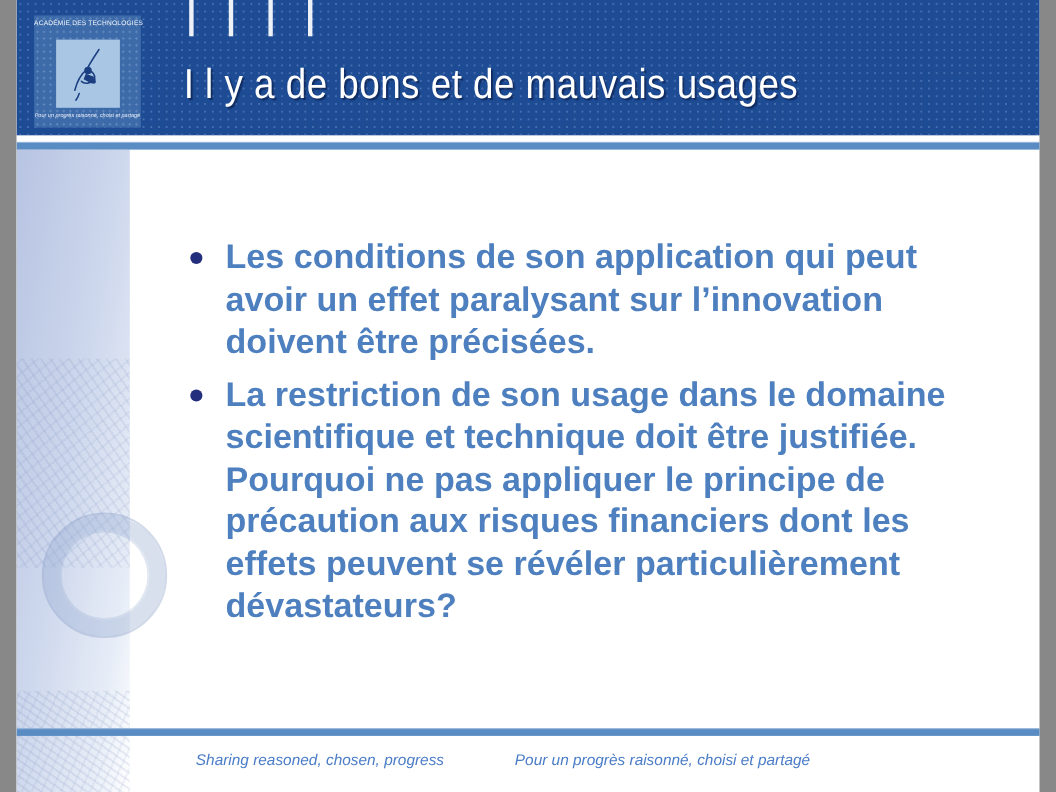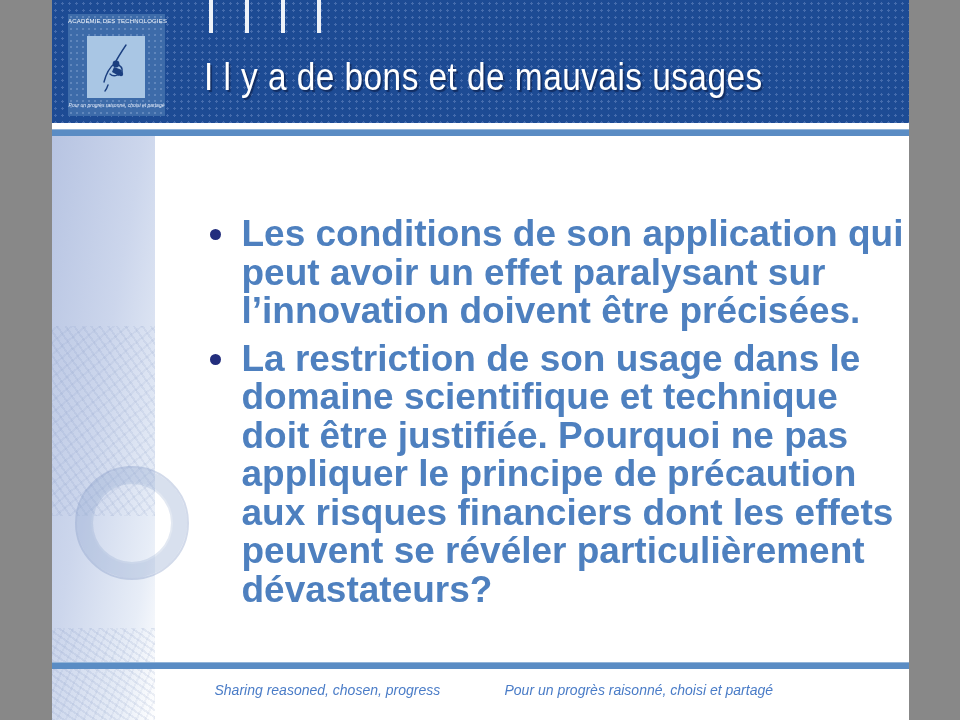--- a/index.html
+++ b/index.html
@@ -7,21 +7,21 @@
     --logo_bg:#3d6ba9;
     --logo_inner:#a9c6e4;
     --accent_bar:#5a8cc4;
     --bullet_text:#4e80bf;
     --bullet_dot:#232e7d;
     --footer_text:#4a7cc7;
     --sidebar_tint:#b7c4e2;
   }
   html,body{margin:0;padding:0;background:#888;}
   .slide{
-    position:relative;width:857px;height:720px;margin:0 auto;
+    position:relative;width:930px;height:720px;margin:0 auto;
     background:#ffffff;overflow:hidden;
     font-family:"Liberation Sans",sans-serif;
   }
 
   
   .header{
     position:absolute;left:0;top:0;width:960px;height:123px;
     background-color:var(--header_bg);
     background-image:radial-gradient(circle, rgba(120,150,205,.45) 1px, transparent 1.3px);
     background-size:7px 7px;
@@ -102,21 +102,21 @@
     box-shadow:inset 0 0 0 14px rgba(170,188,220,.18), inset 0 0 0 16px rgba(125,148,195,.22);
   }
 
   
   .bullets{
     position:absolute;left:157px;top:215px;width:700px;margin:0;padding:0;
     list-style:none;z-index:2;
   }
   .bullet{
     position:relative;padding-left:33px;margin:0 0 9px 0;
-    font-size:37px;font-weight:700;line-height:38.5px;
+    font-size:31px;font-weight:700;line-height:38.5px;
     color:var(--bullet_text);
   }
   .dot{
     position:absolute;left:1px;top:14px;width:11px;height:11px;border-radius:50%;
     background:var(--bullet_dot);
   }
 
   
   .footer-left,.footer-right{
     position:absolute;top:682px;z-index:2;

